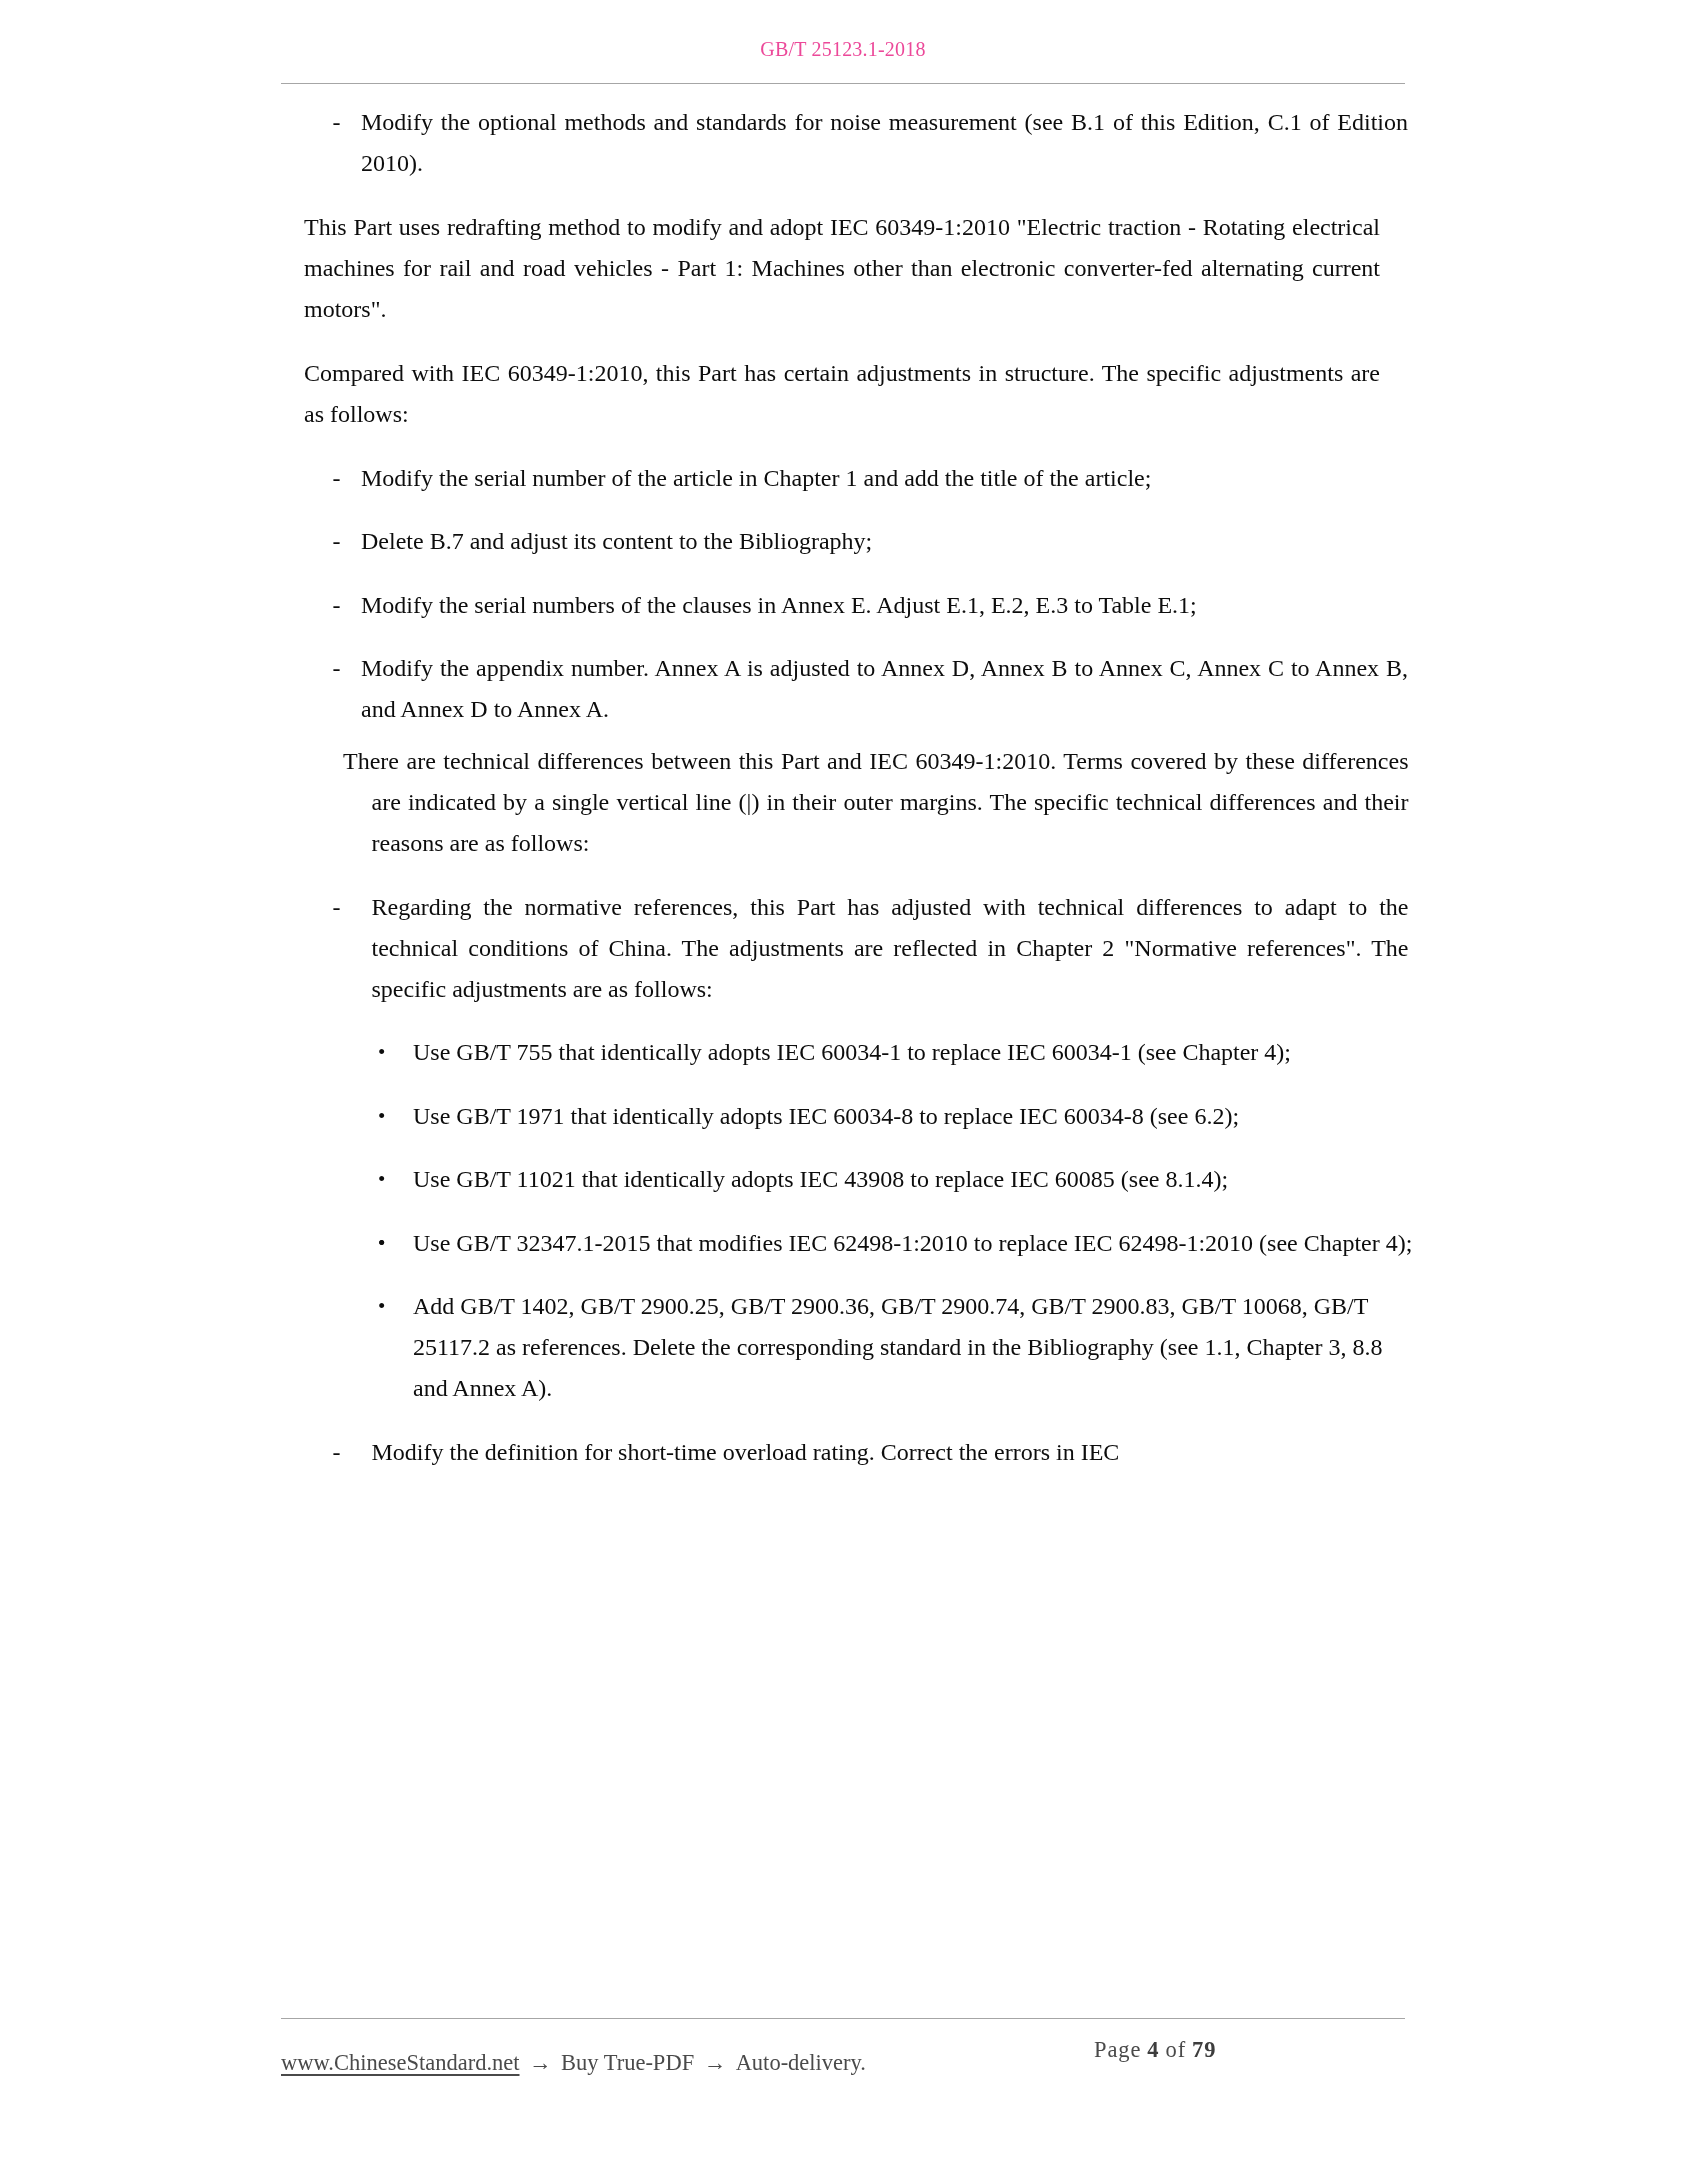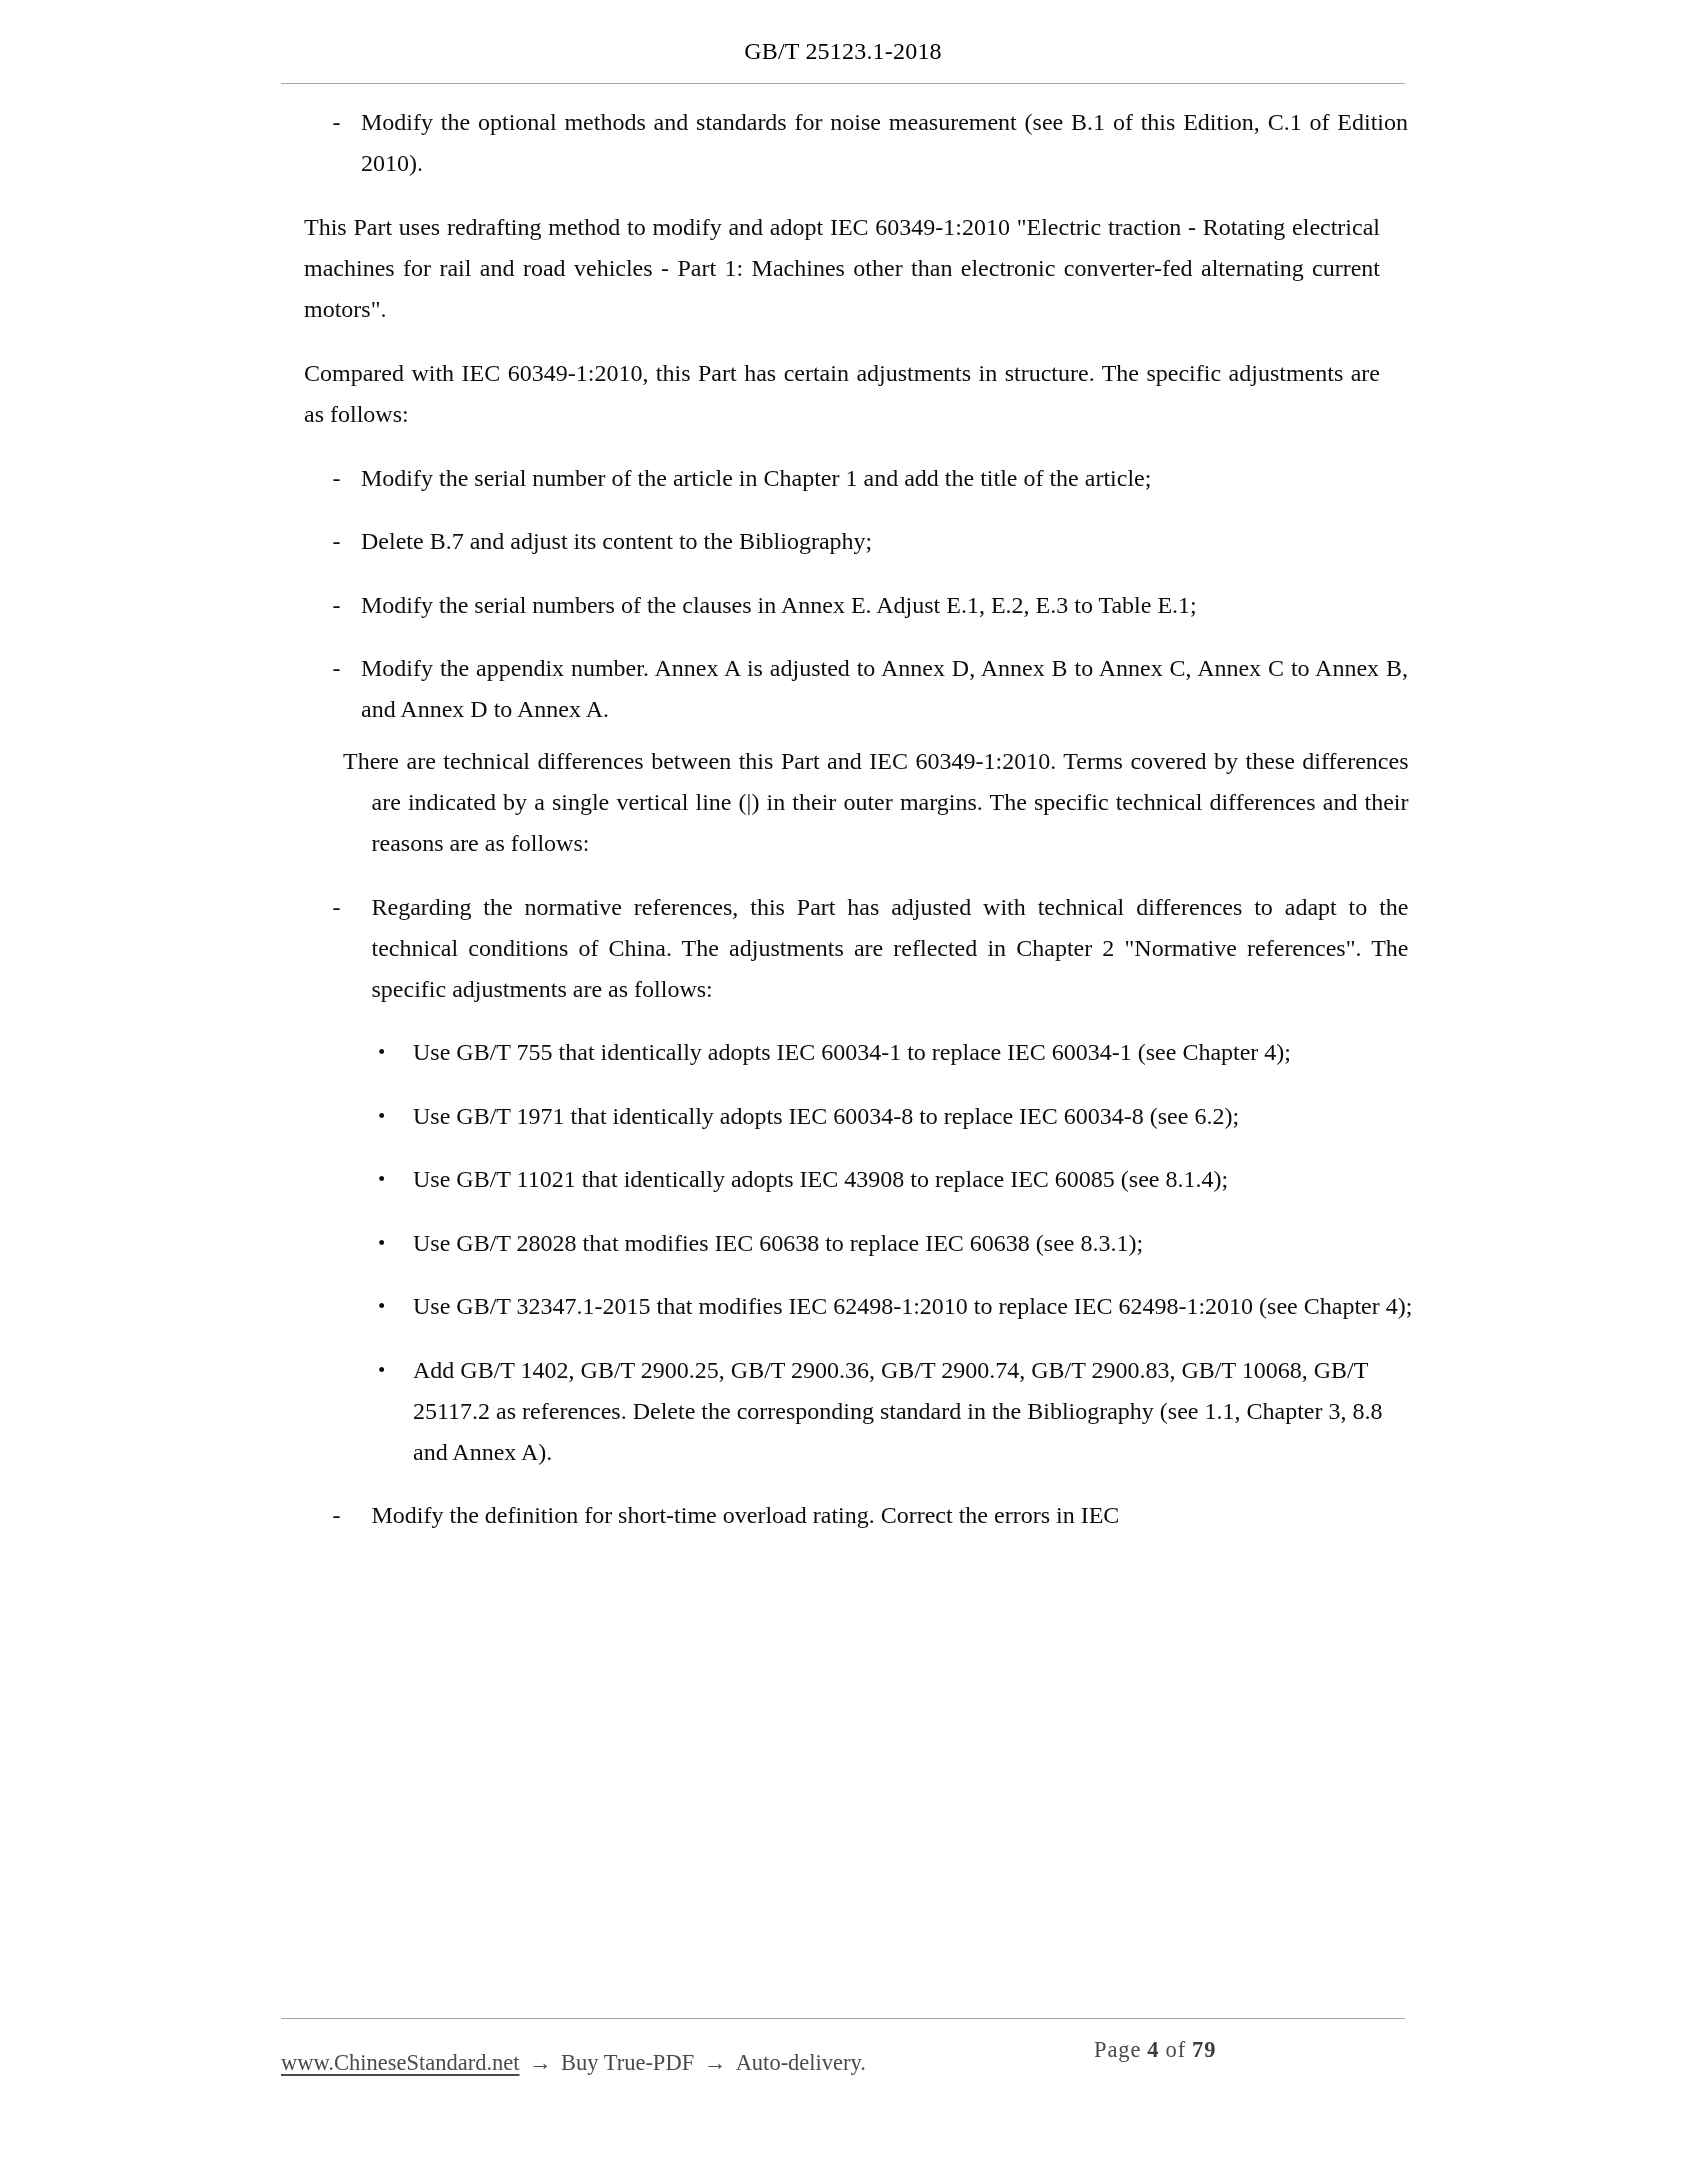--- a/index.html
+++ b/index.html
@@ -25,23 +25,23 @@
 
   
   .page-header {
     position: absolute;
     left: 281px;
     top: 38px;
     width: 1124px;
     text-align: center;
   }
   .page-header-title {
-    font-size: 24px;
+    font-size: 20px;
     letter-spacing: 0.2px;
-    color: #000000;
+    color: #ec4899;
     display: inline-block;
   }
   .header-rule {
     position: absolute;
     left: 281px;
     top: 83px;
     width: 1124px;
     height: 0;
     border-top: 1.7px solid #a6a6a6;
   }
@@ -191,21 +191,21 @@
       <div class="blk p-flush"><span>Compared with IEC 60349-1:2010, this Part has certain adjustments in structure. The specific adjustments are as follows:</span></div>
       <div class="blk li-dash"><span class="marker">-</span><span>Modify the serial number of the article in Chapter 1 and add the title of the article;</span></div>
       <div class="blk li-dash"><span class="marker">-</span><span>Delete B.7 and adjust its content to the Bibliography;</span></div>
       <div class="blk li-dash"><span class="marker">-</span><span>Modify the serial numbers of the clauses in Annex E. Adjust E.1, E.2, E.3 to Table E.1;</span></div>
       <div class="blk li-dash"><span class="marker">-</span><span>Modify the appendix number. Annex A is adjusted to Annex D, Annex B to Annex C, Annex C to Annex B, and Annex D to Annex A.</span></div>
       <div class="blk p-hang"><span>There are technical differences between this Part and IEC 60349-1:2010. Terms covered by these differences are indicated by a single vertical line (|) in their outer margins. The specific technical differences and their reasons are as follows:</span></div>
       <div class="blk li-dash-wide"><span class="marker">-</span><span>Regarding the normative references, this Part has adjusted with technical differences to adapt to the technical conditions of China. The adjustments are reflected in Chapter 2 "Normative references". The specific adjustments are as follows:</span></div>
       <div class="blk li-bullet"><span class="marker">•</span><span>Use GB/T 755 that identically adopts IEC 60034-1 to replace IEC 60034-1 (see Chapter 4);</span></div>
       <div class="blk li-bullet"><span class="marker">•</span><span>Use GB/T 1971 that identically adopts IEC 60034-8 to replace IEC 60034-8 (see 6.2);</span></div>
       <div class="blk li-bullet"><span class="marker">•</span><span>Use GB/T 11021 that identically adopts IEC 43908 to replace IEC 60085 (see 8.1.4);</span></div>
-      <div class="blk li-bullet"><span class="marker">•</span><span>Use GB/T 28028 that modifies IEC 60638 to replace IEC 60638 (see 8.3.1);</span></div>
+      <div class="blk li-bullet"><span class="marker">•</span></div>
       <div class="blk li-bullet"><span class="marker">•</span><span>Use GB/T 32347.1-2015 that modifies IEC 62498-1:2010 to replace IEC 62498-1:2010 (see Chapter 4);</span></div>
       <div class="blk li-bullet"><span class="marker">•</span><span>Add GB/T 1402, GB/T 2900.25, GB/T 2900.36, GB/T 2900.74, GB/T 2900.83, GB/T 10068, GB/T 25117.2 as references. Delete the corresponding standard in the Bibliography (see 1.1, Chapter 3, 8.8 and Annex A).</span></div>
       <div class="blk li-dash-wide"><span class="marker">-</span><span>Modify the definition for short-time overload rating. Correct the errors in IEC</span></div>
     </div>
 
   <div class="footer-rule"></div>
 
   <div class="page-footer">
     <div class="footer-left">
       <span class="footer-site">www.ChineseStandard.net</span>

